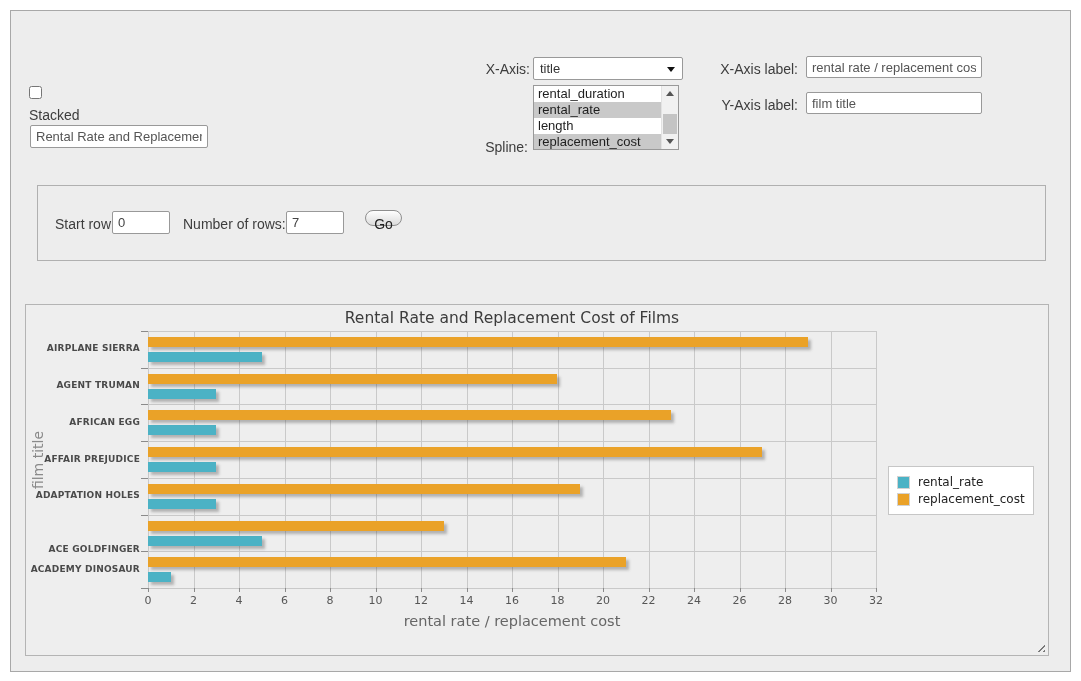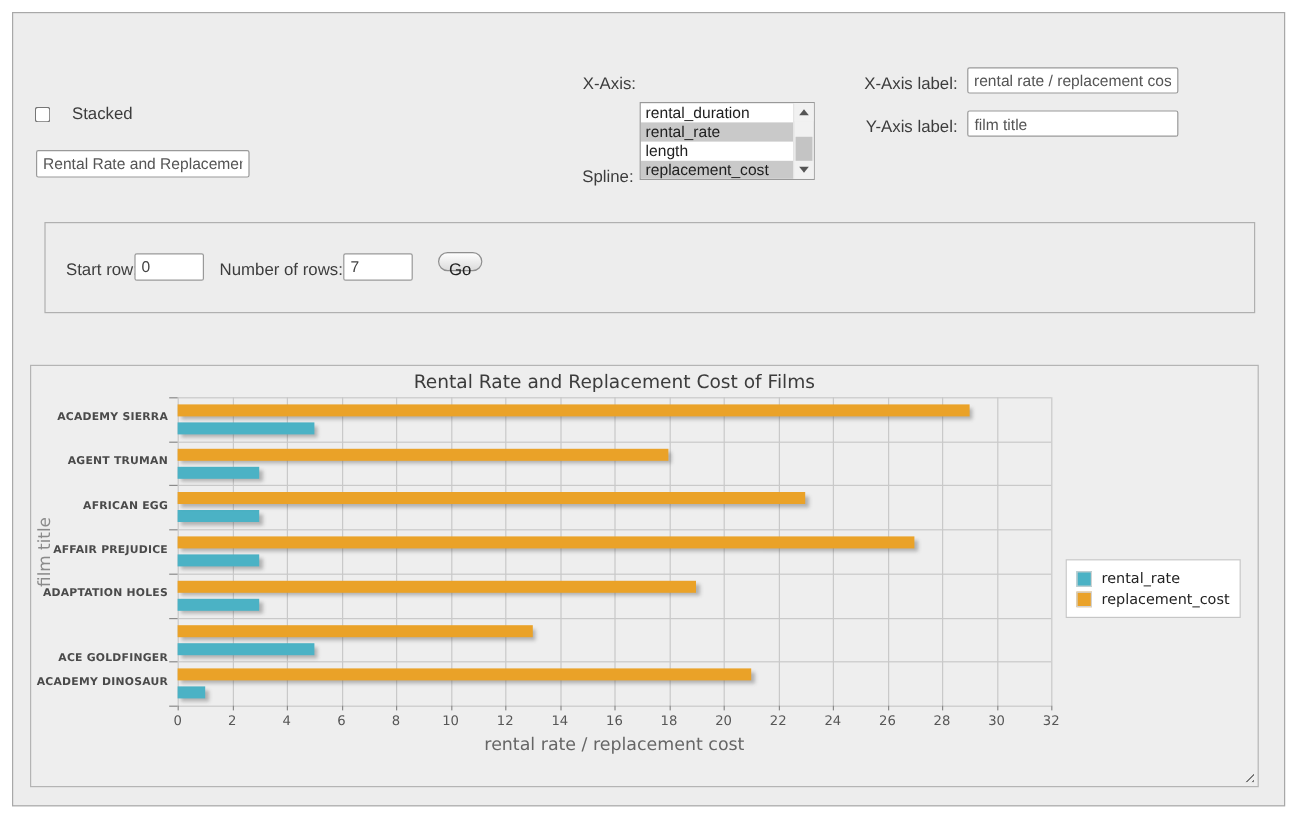--- a/index.html
+++ b/index.html
@@ -9,21 +9,21 @@
 
   
   .main-panel{left:10px;top:10px;width:1059px;height:660px;background:#ededed;border:1px solid #a8a8a8;}
   .legend-box{left:28px;top:7px;background:#fff;border:1px solid #8d8d8d;padding:4px 14px;
               font-size:14px;font-weight:bold;color:#333;box-shadow:2px 2px 4px rgba(0,0,0,.28);}
 
   
   .radio-row{left:29px;top:54px;display:flex;align-items:center;gap:12px;font-size:14px;}
   .radio-item{display:flex;align-items:center;gap:4px;cursor:default;}
   input[type=radio],input[type=checkbox]{width:13px;height:13px;margin:0;accent-color:#5a5a5a;}
-  .stacked-row{left:29px;top:86px;display:flex;align-items:flex-end;gap:18px;font-size:14px;}
+  .stacked-row{left:29px;top:86px;display:flex;align-items:flex-start;gap:8px;font-size:14px;flex-direction:column;}
   .txt{border:1px solid #999;border-radius:2px;background:#fff;font-family:"Liberation Sans",sans-serif;
        font-size:13px;color:#555;padding:2px 5px;box-sizing:border-box;}
   .title-input{left:30px;top:125px;width:178px;height:23px;}
   .lbl{font-size:14px;color:#3d3d3d;text-align:right;}
   .x-axis-lbl{left:442px;top:61px;width:88px;}
   .series-lbl{left:440px;top:139px;width:88px;}
   .xal-lbl{left:700px;top:61px;width:98px;}
   .yal-lbl{left:700px;top:97px;width:98px;}
   .xal-input{left:806px;top:56px;width:176px;height:22px;}
   .yal-input{left:806px;top:92px;width:176px;height:22px;}
@@ -91,20 +91,24 @@
 
 
   <label class="abs stacked-row">
     <input type="checkbox" style="">
     <span>Stacked</span>
   </label>
 
   <input class="abs txt title-input" value="Rental Rate and Replacement Cost of Films" style="">
 
   <div class="abs lbl x-axis-lbl">X-Axis:</div>
+  <div class="abs select">
+    <span>title</span>
+    <span class="sel-arrow"></span>
+  </div>
 
   <div class="abs lbl series-lbl">Spline:</div>
   <div class="abs listbox">
     <div class="lb-options">
         <div class="lb-option">rental_duration</div>
         <div class="lb-option sel">rental_rate</div>
         <div class="lb-option">length</div>
         <div class="lb-option sel">replacement_cost</div>
       </div>
     <div class="sb">
@@ -211,21 +215,21 @@
         <div class="xtick" style="left: 850px;"></div>
         <div class="xlab" style="left: 830px;">32</div>
         <div class="ytick" style="top: 26px;"></div>
         <div class="ytick" style="top: 62.7143px;"></div>
         <div class="ytick" style="top: 99.4286px;"></div>
         <div class="ytick" style="top: 136.143px;"></div>
         <div class="ytick" style="top: 172.857px;"></div>
         <div class="ytick" style="top: 209.571px;"></div>
         <div class="ytick" style="top: 246.286px;"></div>
         <div class="ytick" style="top: 283px;"></div>
-        <div class="cat" style="top: 38.3571px;">ACADEMY SIERRA</div>
+        <div class="cat" style="top: 38.3571px;">AIRPLANE SIERRA</div>
         <div class="cat" style="top: 75.0714px;">AGENT TRUMAN</div>
         <div class="cat" style="top: 111.786px;">AFRICAN EGG</div>
         <div class="cat" style="top: 148.5px;">AFFAIR PREJUDICE</div>
         <div class="cat" style="top: 185.214px;">ADAPTATION HOLES</div>
         <div class="cat" style="top: 239px;">ACE GOLDFINGER</div>
         <div class="cat" style="top: 258.643px;">ACADEMY DINOSAUR</div>
       </div>
     <div class="x-axis-title">rental rate / replacement cost</div>
     <div class="chart-legend">
         <div class="leg-row">

